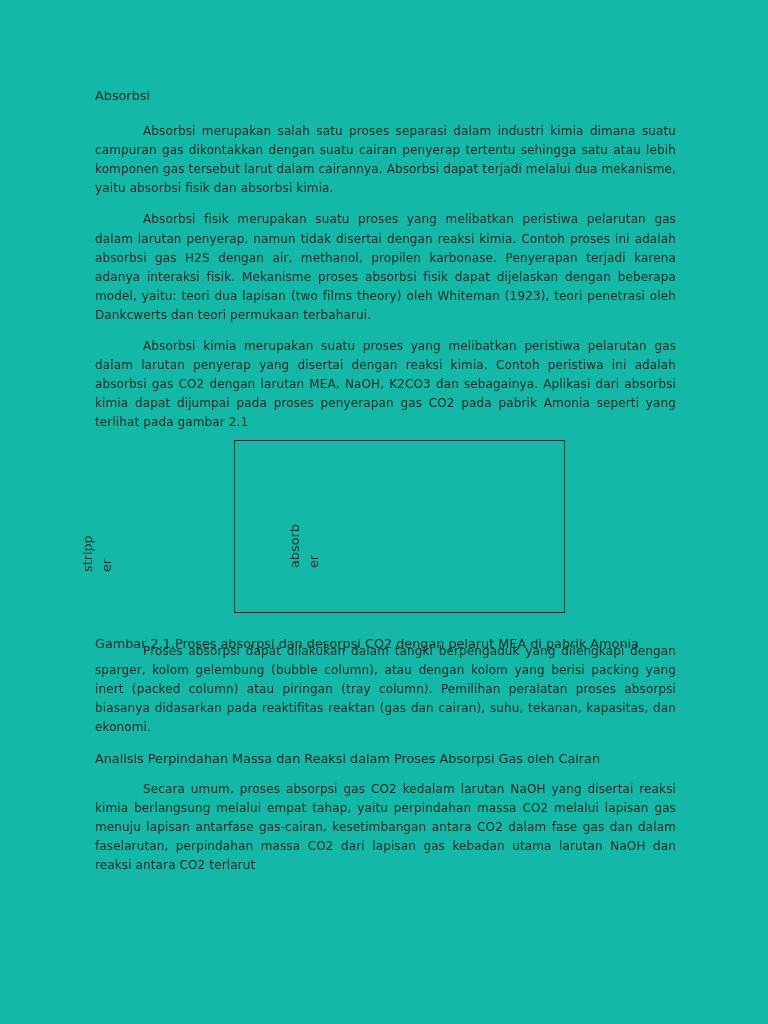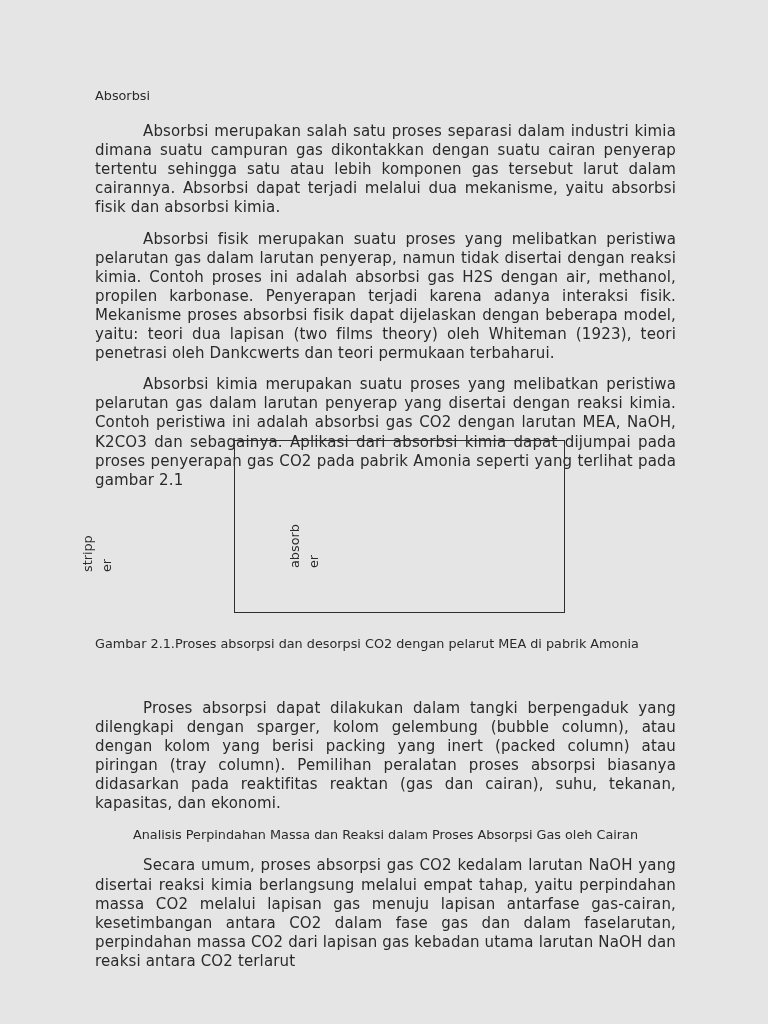--- a/index.html
+++ b/index.html
@@ -8,48 +8,48 @@
     background: #ffffff;
   }
   body {
     font-family: "DejaVu Sans", "Liberation Sans", sans-serif;
     color: #1b1b1b;
   }
   .page {
     position: relative;
     width: 768px;
     height: 1024px;
-    background: #e5e5e5;
+    background: #14b8a6;
     overflow: hidden;
   }
   .content {
     position: absolute;
     left: 95px;
     top: 86px;
     width: 581px;
   }
   .para {
-    font-size: 15px;
+    font-size: 12px;
     line-height: 19.1px;
     text-align: justify;
     text-justify: inter-word;
     margin: 0 0 12px 0;
     color: #2a2a2a;
     letter-spacing: 0.01em;
   }
   .para-indent {
     text-indent: 48px;
   }
   .para.tight {
     margin-bottom: 16px;
   }
   .section-head {
     font-size: 12.8px;
     line-height: 19.1px;
-    text-align: center;
+    text-align: left;
     margin: 0 0 12px 0;
     color: #2a2a2a;
   }
   .plain-head {
     font-size: 12.8px;
     line-height: 19.1px;
     margin: 0 0 17px 0;
     color: #2a2a2a;
     text-align: left;
   }

